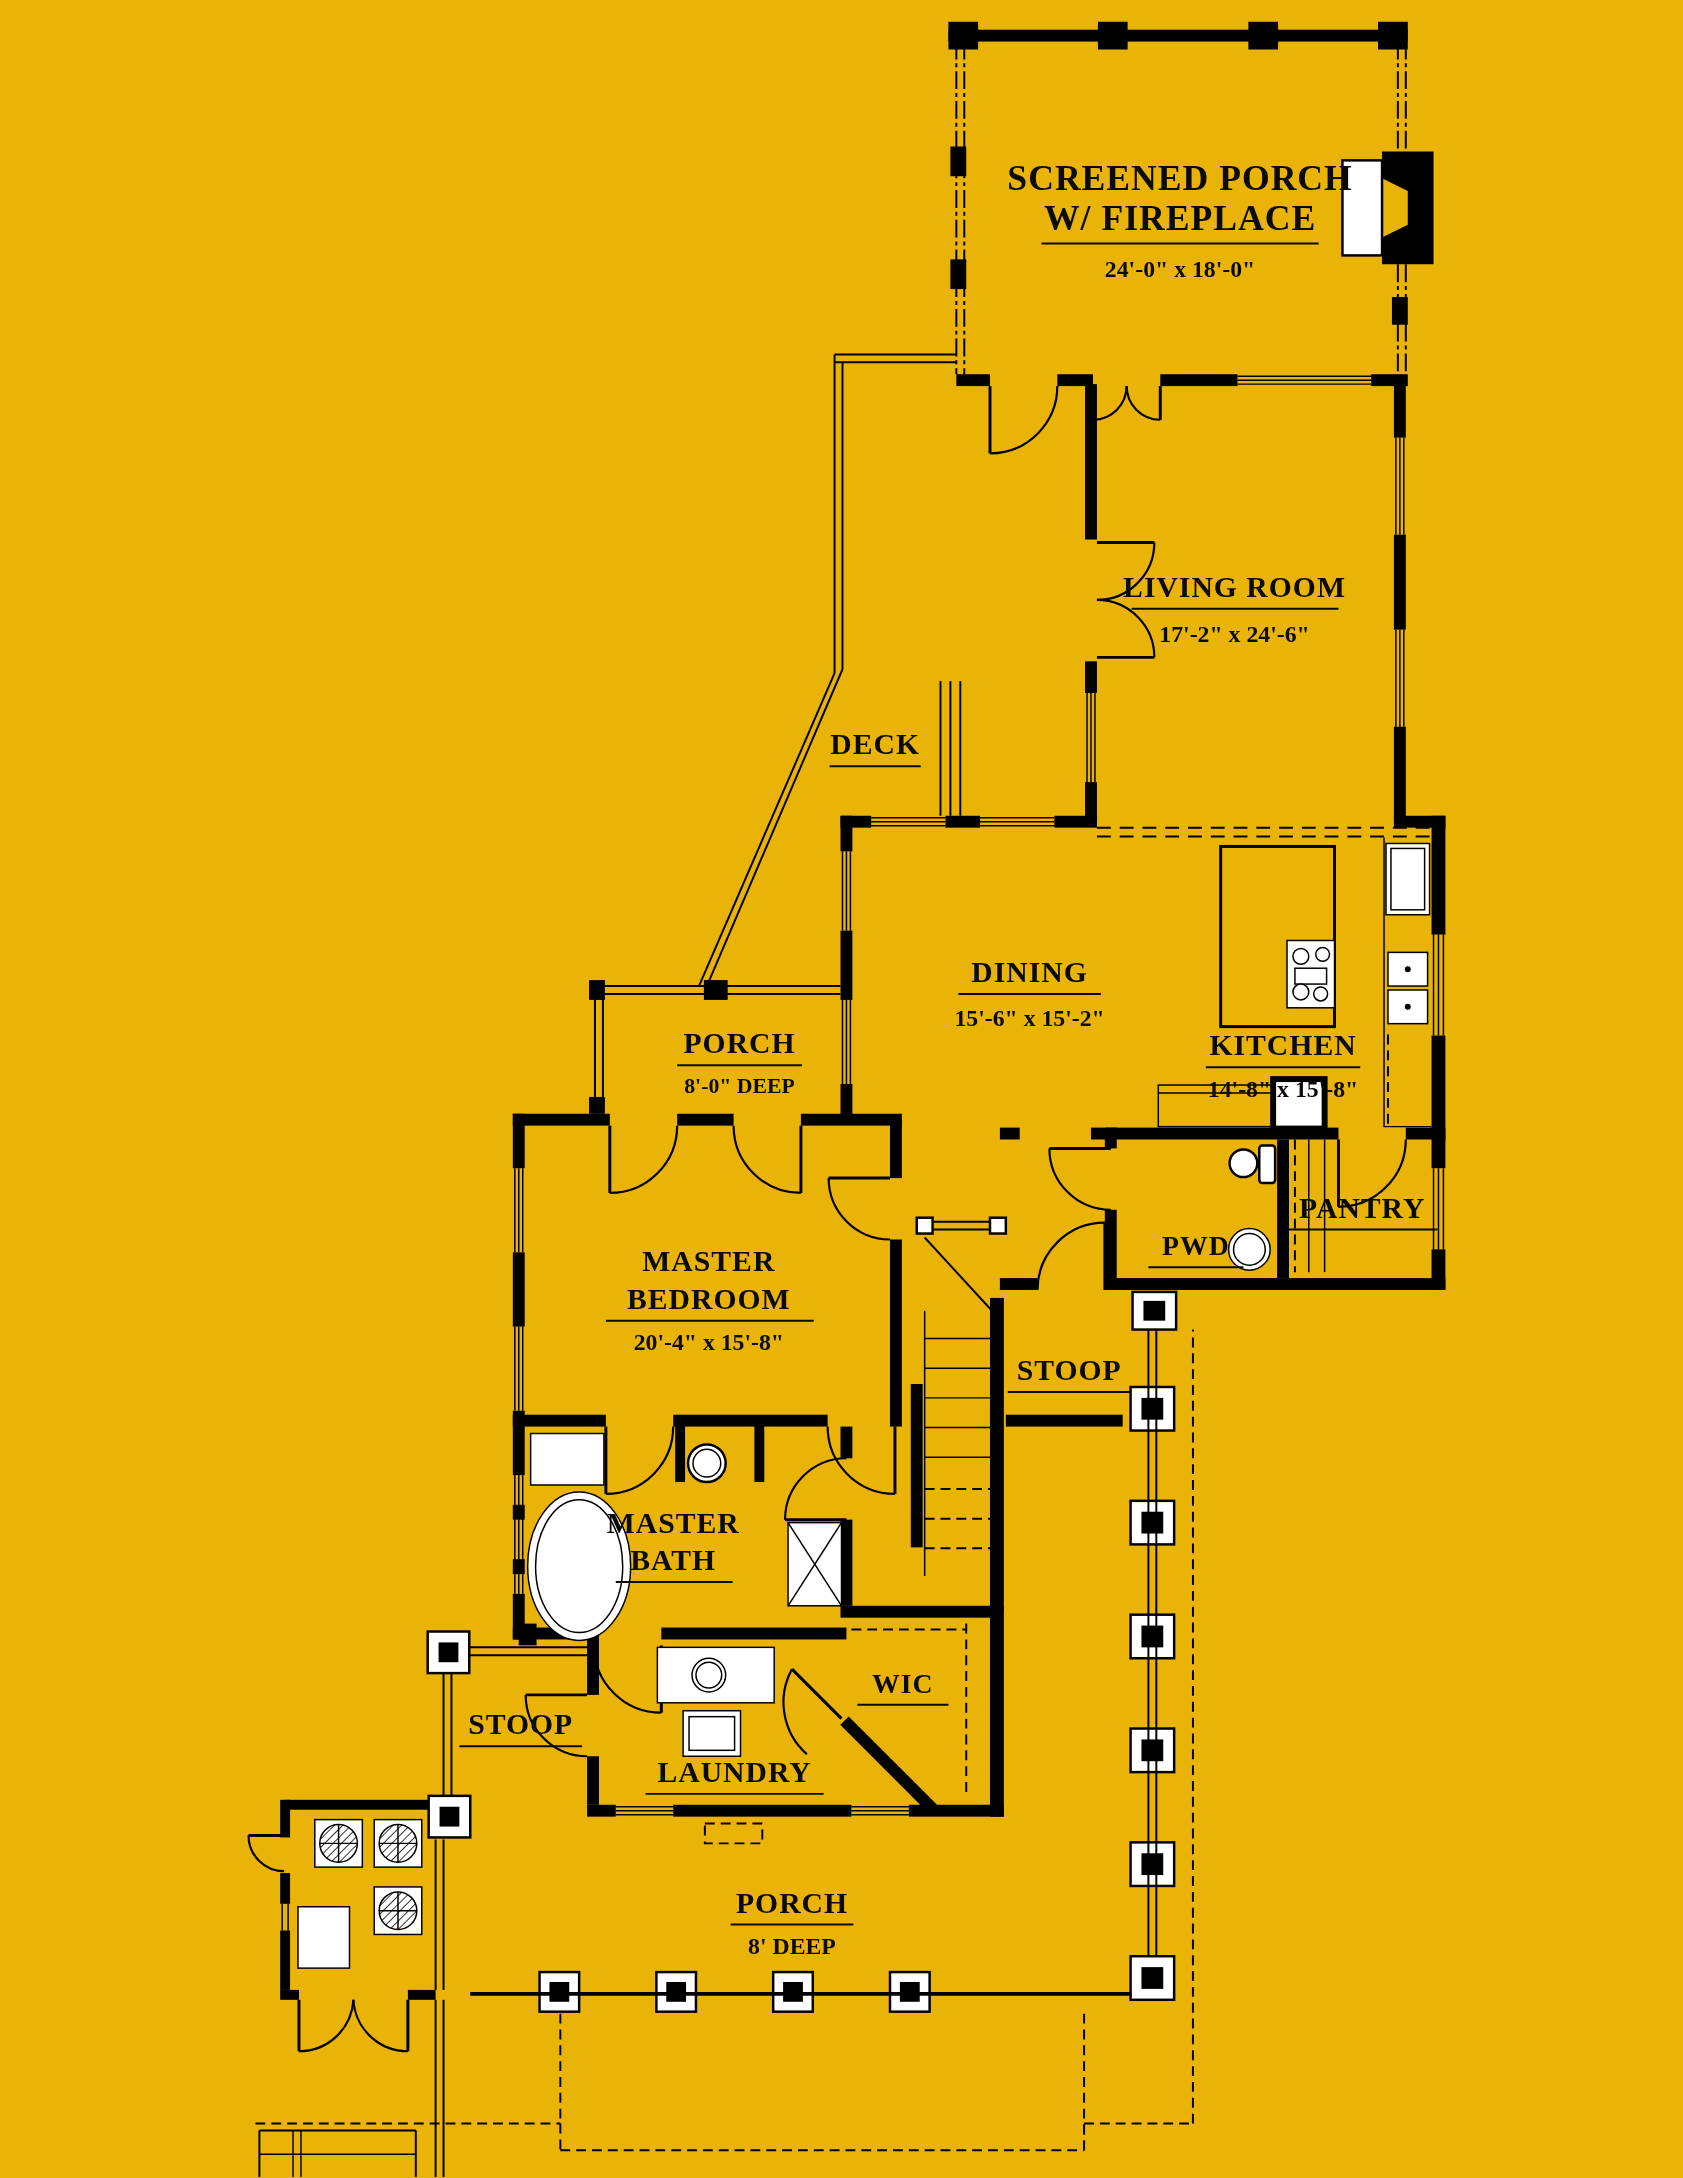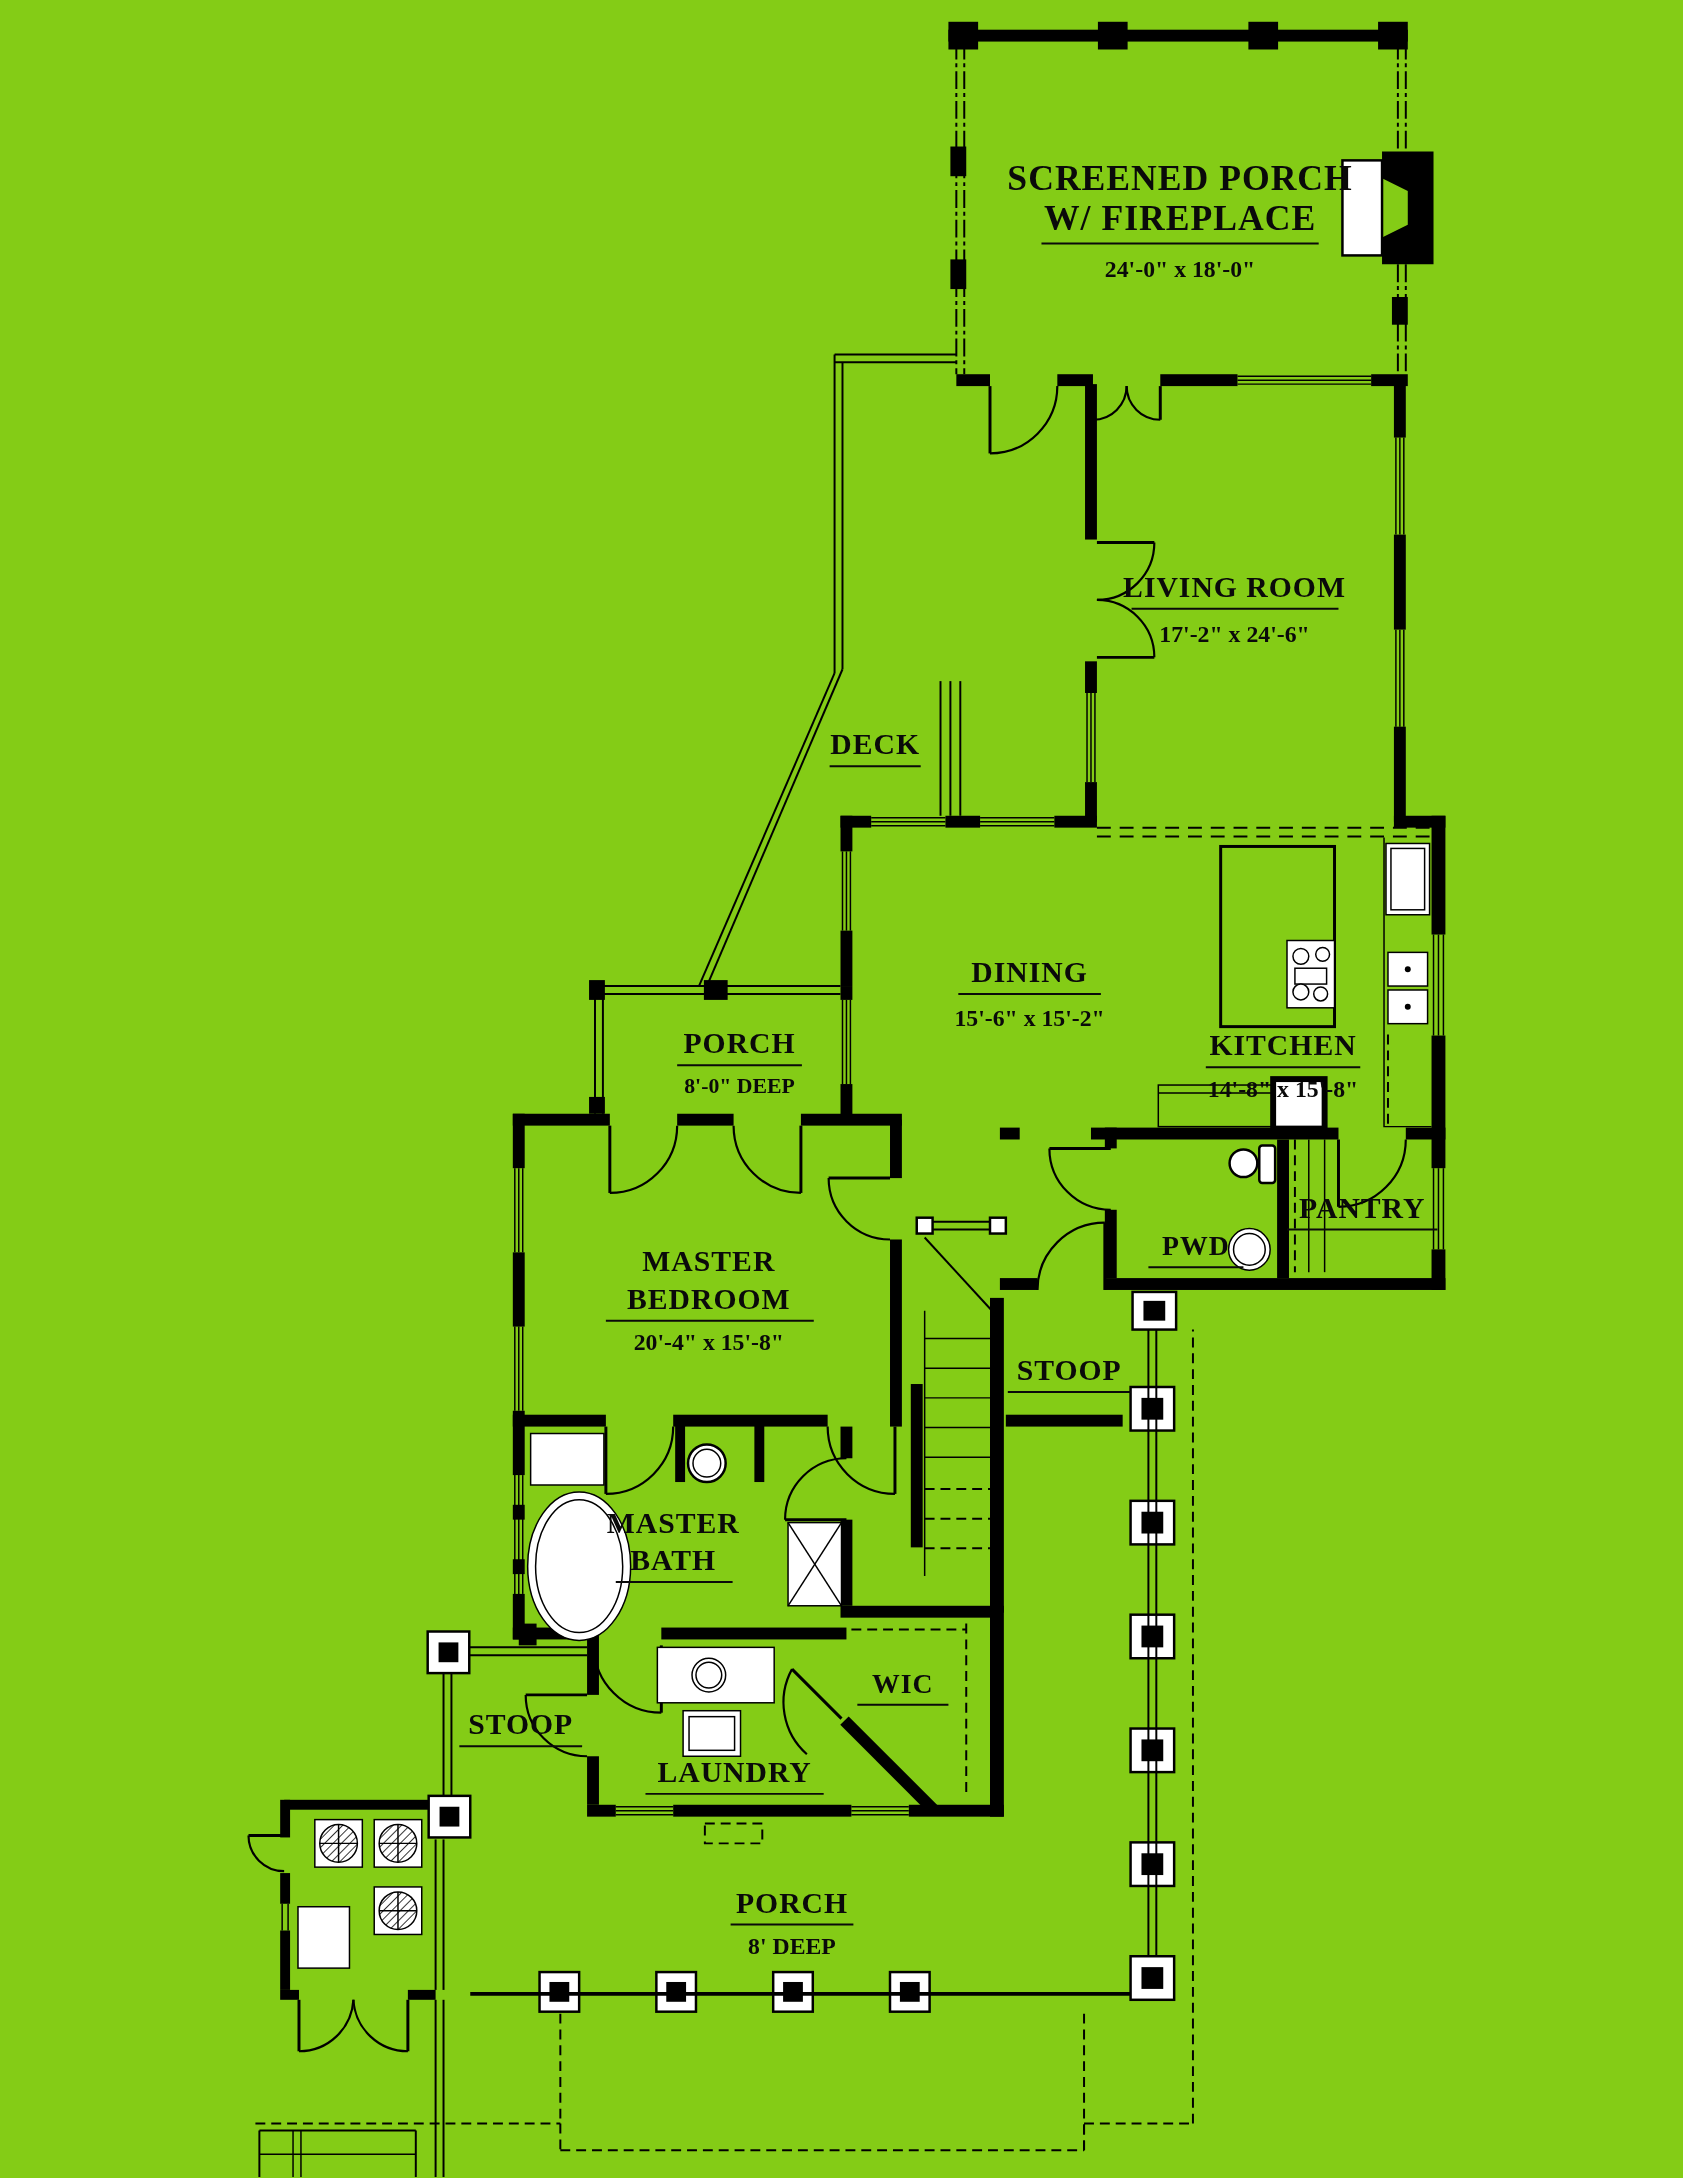--- a/index.html
+++ b/index.html
@@ -1,16 +1,16 @@
 <!DOCTYPE html>
 <html><head>
 <meta charset="utf-8">
 <style>
   html,body{margin:0;padding:0;background:#fff;}
-  .page{width:1683px;height:2178px;position:relative;background:#84cc16;}
+  .page{width:1683px;height:2178px;position:relative;background:#eab308;}
   svg{display:block;}
   .wall{fill:#000;stroke:none;}
   .thin{stroke:#000;stroke-width:2;fill:none;}
   .thin15{stroke:#000;stroke-width:1.5;fill:none;}
   .thick3{stroke:#000;stroke-width:3;fill:none;}
   .arc{stroke:#000;stroke-width:2.2;fill:none;}
   .leaf{stroke:#000;stroke-width:3;fill:none;}
   .fix{stroke:#000;stroke-width:2.5;fill:#fff;}
   .fixthin{stroke:#000;stroke-width:1.5;fill:#fff;}
   .screen{stroke:#000;stroke-width:2;fill:none;stroke-dasharray:18 4 4 4;}

